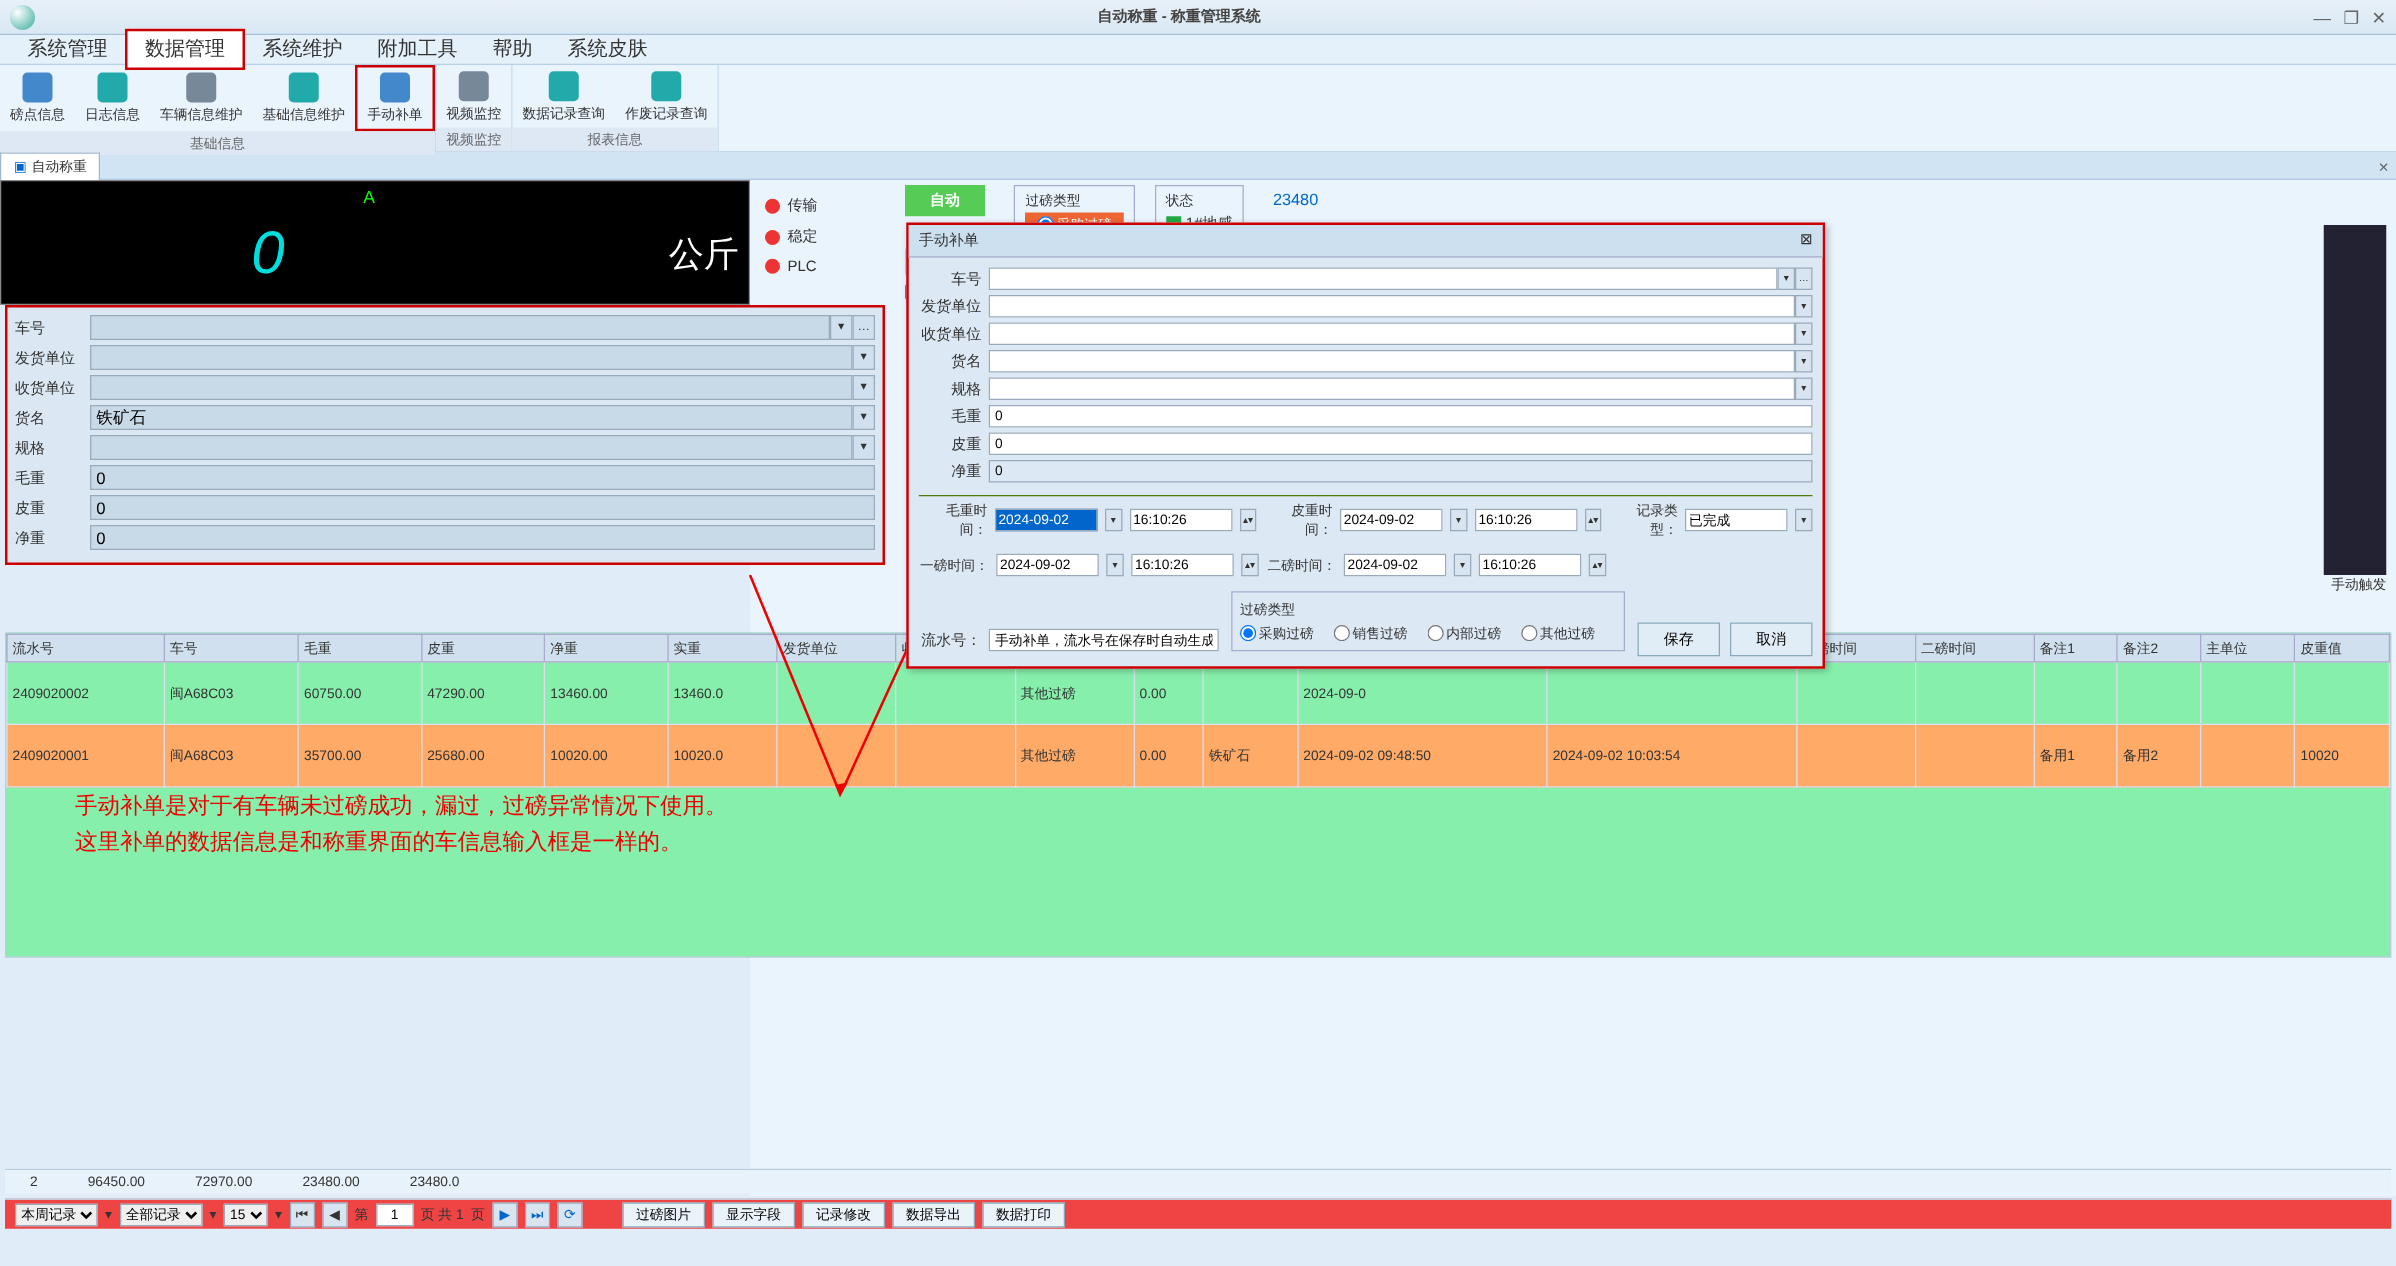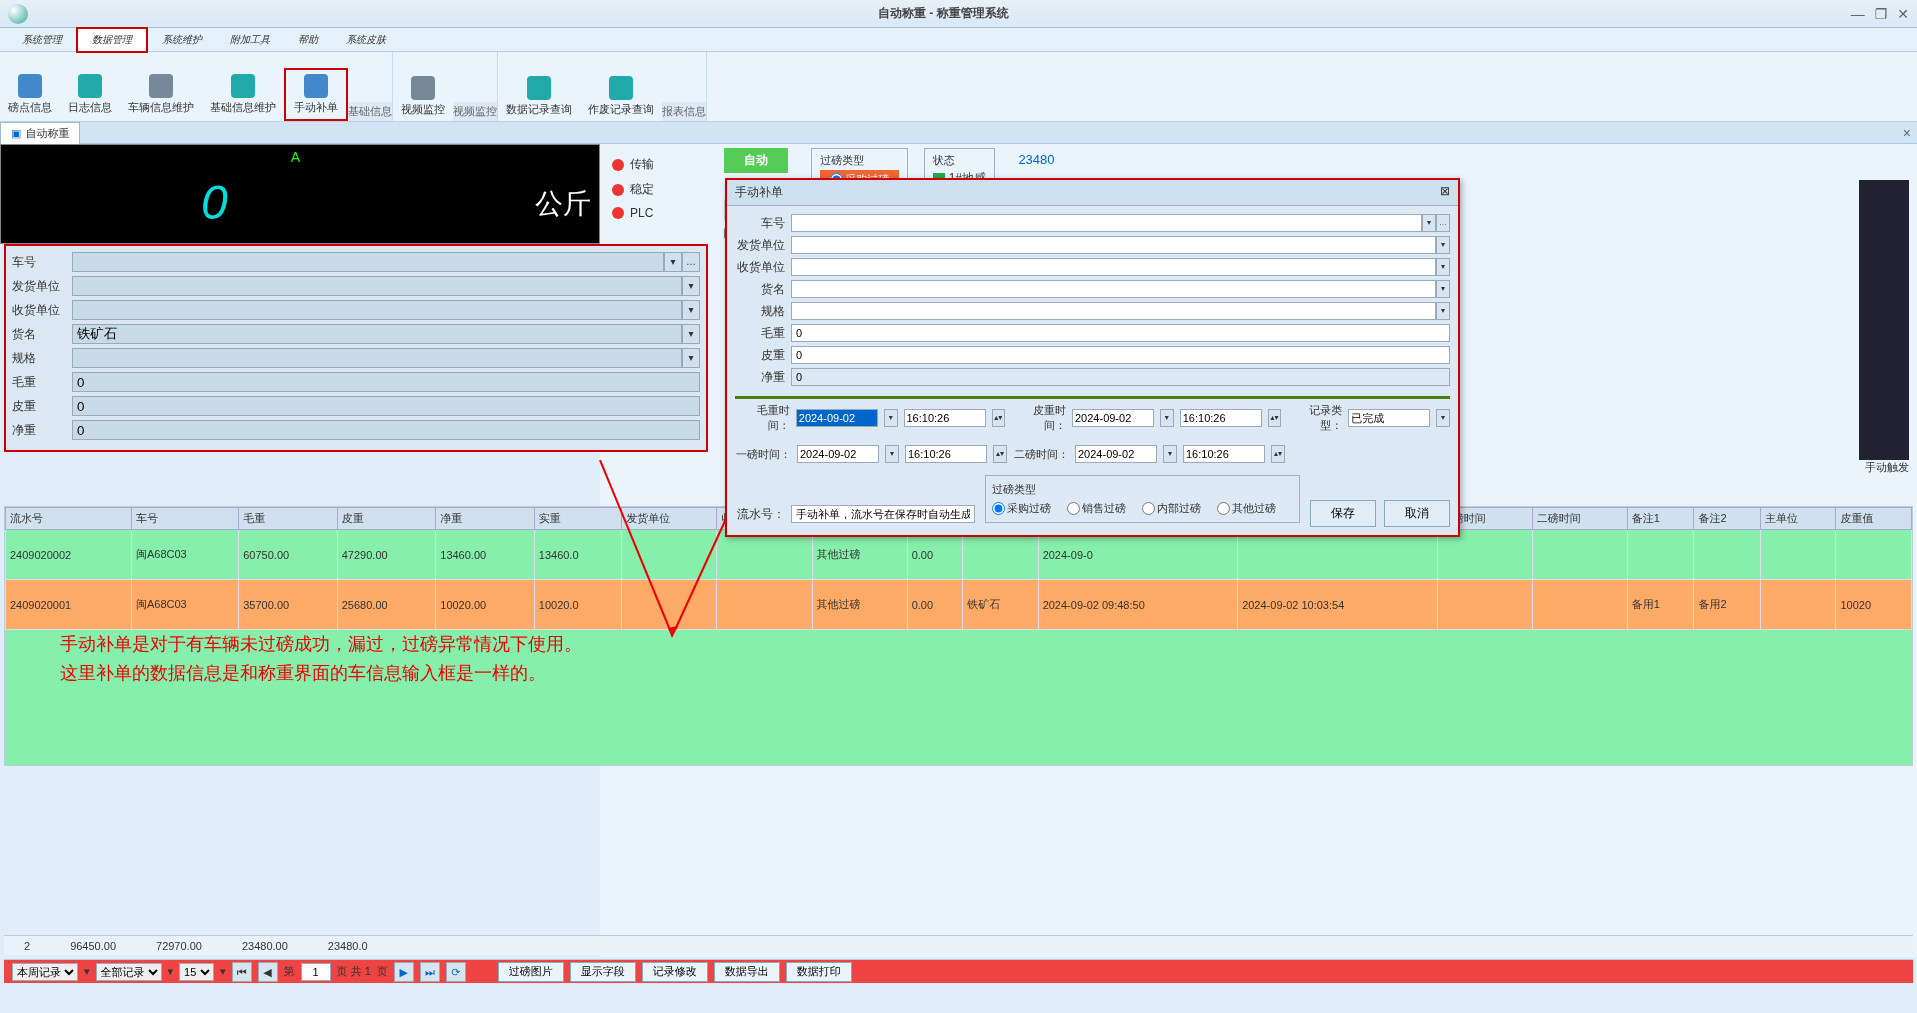--- a/index.html
+++ b/index.html
@@ -3,24 +3,24 @@
 <meta charset="utf-8">
 <style>
 * { box-sizing: border-box; margin: 0; padding: 0; font-family: "Microsoft YaHei", sans-serif; }
 body { background: #e0ecf8; font-size: 12px; color: #333; overflow: hidden; }
 .titlebar { height: 28px; background: linear-gradient(#e8f0f8,#d8e8f4); display: flex; align-items: center; padding: 0 8px; border-bottom: 1px solid #a8c0d8; }
 .titlebar .logo { width: 20px; height: 20px; border-radius: 50%; background: radial-gradient(circle at 30% 30%,#fff,#3a9); margin-right: 8px; }
 .titlebar .title { flex: 1; text-align: center; font-size: 12px; color: #444; font-weight: bold; }
 .titlebar .wbtns { display: flex; gap: 10px; font-size: 14px; color: #666; }
 .titlebar .wbtns span { cursor: pointer; }
 .menubar { height: 24px; display: flex; align-items: center; padding: 0 8px; gap: 0; border-bottom: 1px solid #b8d0e8; background:#e4f0fa;}
-.menubar .mi { padding: 4px 14px; cursor: pointer; font-size:10px;font-style:italic;}
+.menubar .mi { padding: 4px 14px; cursor: pointer; font-size:16px;}
 .menubar .mi.active { border: 2px solid #c00; background: #fff; }
 .ribbon { height: 70px; background: #eaf4fc; display: flex; border-bottom: 1px solid #b8d0e8; }
-.rgroup { display: flex; flex-direction: row; border-right: 1px solid #c8dcee; align-items: flex-end; }
+.rgroup { display: flex; flex-direction: column; border-right: 1px solid #c8dcee; }
 .rgroup .btns { display: flex; flex: 1; }
 .rgroup .glabel { text-align: center; font-size: 11px; color: #666; padding: 2px 0; background: #dde8f4; }
 .rbtn { display: flex; flex-direction: column; align-items: center; justify-content: center; padding: 4px 8px; cursor: pointer; min-width: 54px; }
 .rbtn.hl { border: 2px solid #c00; }
 .rbtn .ic { width: 24px; height: 24px; background: #2a7; border-radius: 4px; margin-bottom: 2px; position:relative;}
 .rbtn .ic.blue{background:#48c;} .rbtn .ic.orange{background:#e94;} .rbtn .ic.teal{background:#2aa;} .rbtn .ic.gray{background:#789;}
 .rbtn .lbl { font-size: 11px; }
 .tabstrip { height: 22px; background: #d0e4f4; border-bottom: 1px solid #b0c8e0; display:flex; align-items:center;}
 .tabstrip .tab { background: #fff; padding: 3px 10px; font-size: 11px; border:1px solid #a0b8d0; border-bottom:none; display:flex; align-items:center; gap:4px;}
 .tabstrip .closex{margin-left:auto; padding:0 6px; font-size:14px; color:#666;}
@@ -50,21 +50,21 @@
 .filterbox .sq{width:12px;height:12px;background:#2a4;}
 .bluecode{color:#06c;font-size:13px;padding:4px 8px;}
 .dialog { position: absolute; top: 178px; left: 725px; width: 735px; background: #dce8f4; border: 2px solid #c00; box-shadow: 2px 2px 6px rgba(0,0,0,.3); z-index:10;}
 .dialog .dt { background: #cde0f0; padding: 4px 8px; font-size: 12px; display:flex; border-bottom:1px solid #aac;}
 .dialog .dt .dx{margin-left:auto;cursor:pointer;}
 .dialog .db { padding: 8px; }
 .dialog .drow{display:flex;align-items:center;margin-bottom:4px;}
 .dialog .dlbl{width:56px;text-align:right;padding-right:6px;font-size:12px;}
 .dialog .dinp{flex:1;height:18px;border:1px solid #9ab;background:#fff;padding:0 4px;font-size:11px;}
 .dialog .dsel{width:14px;height:18px;border:1px solid #9ab;background:#d8e4f0;text-align:center;font-size:8px;line-height:16px;}
-.dialog .timerow{display:flex;gap:6px;align-items:center;margin-bottom:4px;padding:4px 0;border-top:3px solid #4d7c0f;}
+.dialog .timerow{display:flex;gap:6px;align-items:center;margin-bottom:4px;padding:4px 0;border-top:1px solid #4d7c0f;}
 .dialog .timerow .tl{font-size:11px;width:56px;text-align:right;}
 .dialog .timerow .ti{width:82px;height:18px;border:1px solid #9ab;background:#fff;font-size:11px;padding:0 2px;}
 .dialog .timerow .ti.sel{background:#06c;color:#fff;}
 .dialog .radgrp{border:1px solid #aac;padding:6px;margin:4px 0;}
 .dialog .radgrp .rt{font-size:11px;margin-bottom:4px;}
 .dialog .radg{display:flex;gap:16px;}
 .dialog .radg label{font-size:11px;display:inline-flex;align-items:center;gap:2px;}
 .dialog .buttons{display:flex;gap:8px;justify-content:flex-end;}
 .dialog .buttons button{padding:4px 20px;font-size:12px;border:1px solid #8ab;background:#e0ecf6;}
 .grid { position:absolute; top:506px; left:4px; right:4px; height:260px; background:#86efac; border:1px solid #bcd;}

